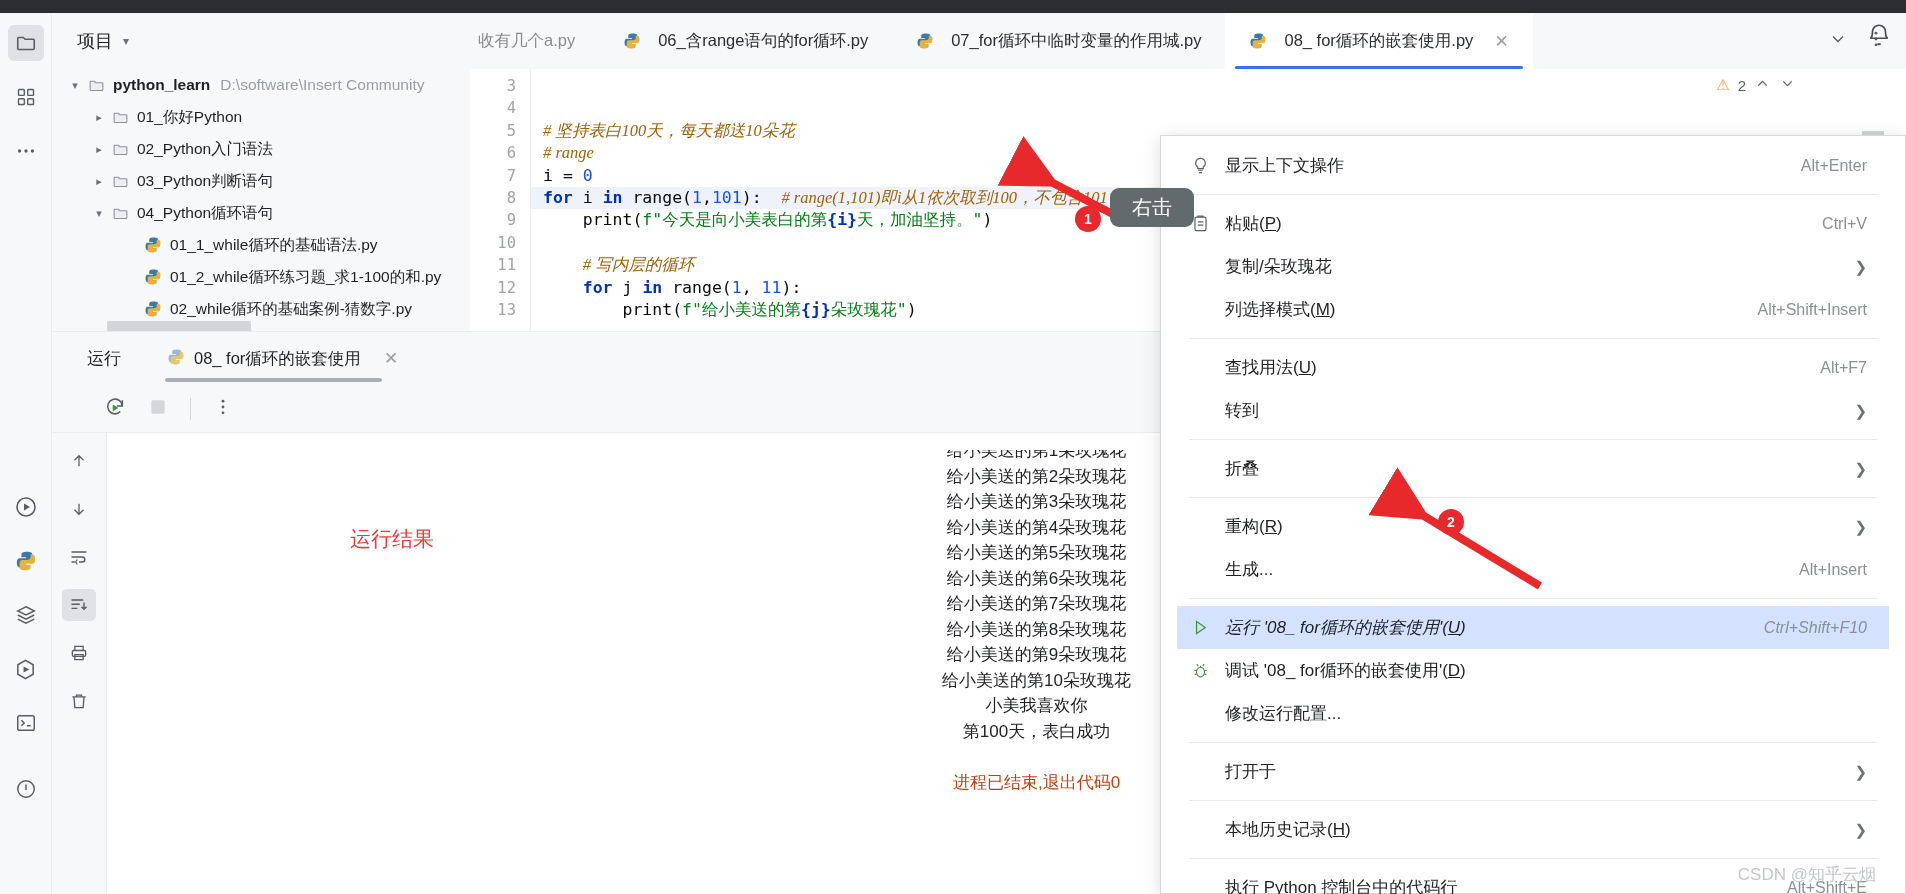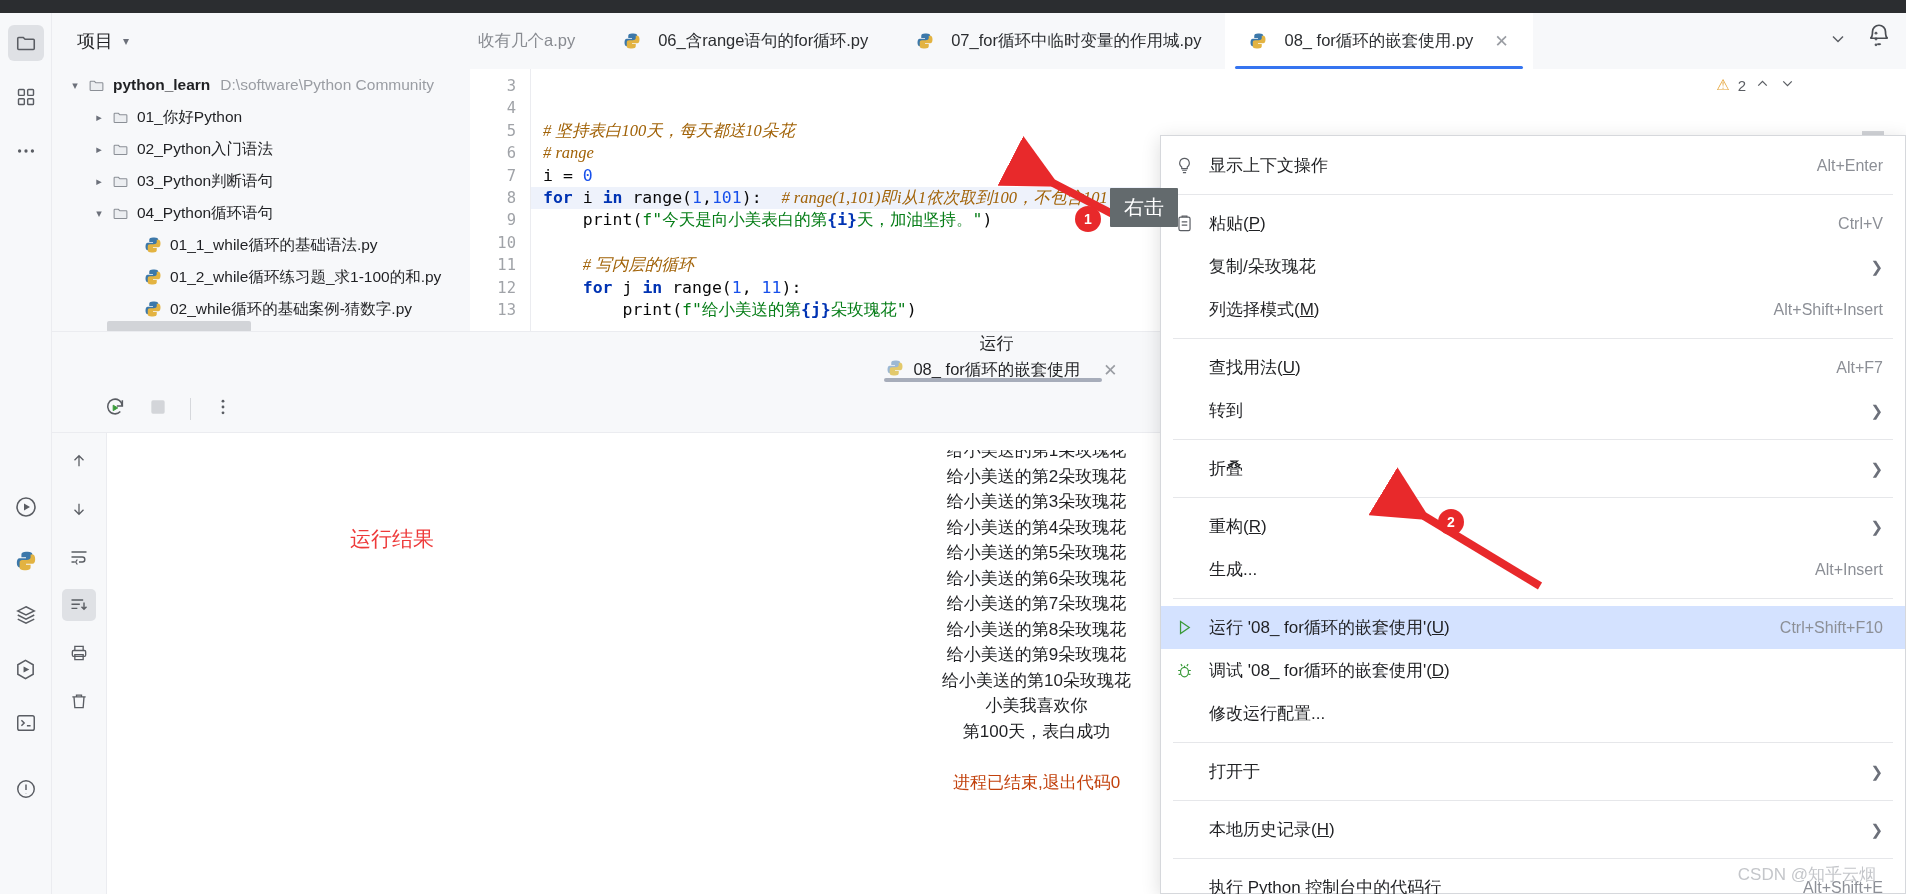--- a/index.html
+++ b/index.html
@@ -104,21 +104,21 @@
     background:#f7f8fa; border-top:1px solid #ebecf0;
     font-family:"DejaVu Sans Mono", monospace; font-size:15px; color:#4a4d53;
     display:flex; align-items:center; padding-left:12px;
   }
 
   
   .run-window {
     position:absolute; left:52px; top:331px; width:1854px; height:563px; background:#ffffff;
     border-top:1px solid #ebecf0;
   }
-  .run-header { height:53px; display:flex; align-items:center; background:#f7f8fa; position:relative;flex-direction:column; }
+  .run-header { height:53px; display:flex; align-items:center; background:#f7f8fa; position:relative; }
   .run-label { padding-left:35px; font-size:17px; color:#1f2023; }
   .run-tab {
     margin-left:46px; display:flex; align-items:center; gap:9px; height:53px;
     font-size:16.5px; color:#1f2023; position:relative;
   }
   .run-tab::after {
     content:""; position:absolute; left:-2px; right:16px; bottom:3px; height:4px;
     background:#a7adba; border-radius:2px;
   }
   .run-tab .close { color:#9a9da3; font-size:17px; margin-left:14px; }
@@ -148,41 +148,41 @@
 
   .run-result-note {
     position:absolute; left:350px; top:525px; font-size:21px; color:#ee3a3a;
   }
 
   
   .ctxmenu {
     position:absolute; left:1160px; top:135px; width:746px; height:759px;
     background:#ffffff; border:1px solid #d6d8dc;
     box-shadow:0 4px 18px rgba(0,0,0,.14);
-    font-size:17px; color:#1f2023; padding:8px 0;
+    font-size:17px; color:#1f2023; padding:8px 16px;
   }
   .mi { height:43px; display:flex; align-items:center; padding:0 22px 0 14px; white-space:nowrap; }
-  .mi.sel { background:#d4e2ff; }
+  .mi.sel { background:#d4e2ff;font-style:italic; }
   .mi .micon { width:34px; display:flex; align-items:center; justify-content:flex-start; color:#5a5d63; }
   .mi .mlabel { flex:1; }
   .mi .mshort { color:#8c8f96; font-size:16px; }
   .mi .marrow { color:#6c707a; font-size:15px; }
   .msep { height:1px; background:#e6e7ea; margin:7px 12px; }
   .u { text-decoration:underline; }
 
   
   .arrow-svg { position:absolute; left:0; top:0; width:1906px; height:894px; pointer-events:none; }
   .badge {
     position:absolute; width:26px; height:26px; border-radius:50%;
     background:#e8292b; color:#fff; font-size:14px;
     display:flex; align-items:center; justify-content:center; font-weight:bold;
   }
   .callout {
     position:absolute; background:#636a6d; color:#fff; font-size:20px;
-    padding:6px 14px; border-radius:1px;
+    padding:6px 22px; border-radius:9px;
   }
   .watermark {
     position:absolute; right:30px; bottom:8px; font-size:17px; color:#c4c6ca;
   }
 
   
   .bell { position:absolute; right:14px; top:22px; color:#4a4d53; }
 </style>
 </head>
 <body>
@@ -258,21 +258,21 @@
     </div>
     <div class="tree">
       <div class="row">
         <span class="arrow">▾</span>
         <span class="folder-ico">
           <svg width="17" height="17" viewBox="0 0 24 24" fill="#eceef1" stroke="#8b8f96" stroke-width="1.5">
               <path d="M3 7a1 1 0 011-1h5l2 2h9a1 1 0 011 1v9a1 1 0 01-1 1H4a1 1 0 01-1-1z"></path>
             </svg>
         </span>
         <span class="rootname">python_learn</span>
-        <span class="rootpath">D:\software\Python Community</span>
+        <span class="rootpath">D:\software\Insert Community</span>
       </div>
       <div id="tree-items">
           <div class="row ind1">
             <span class="arrow">▸</span>
             <span class="folder-ico">
               <svg width="17" height="17" viewBox="0 0 24 24" fill="#eceef1" stroke="#8b8f96" stroke-width="1.5">
                 <path d="M3 7a1 1 0 011-1h5l2 2h9a1 1 0 011 1v9a1 1 0 01-1 1H4a1 1 0 01-1-1z"></path>
               </svg>
             </span>
             <span>01_你好Python</span>

